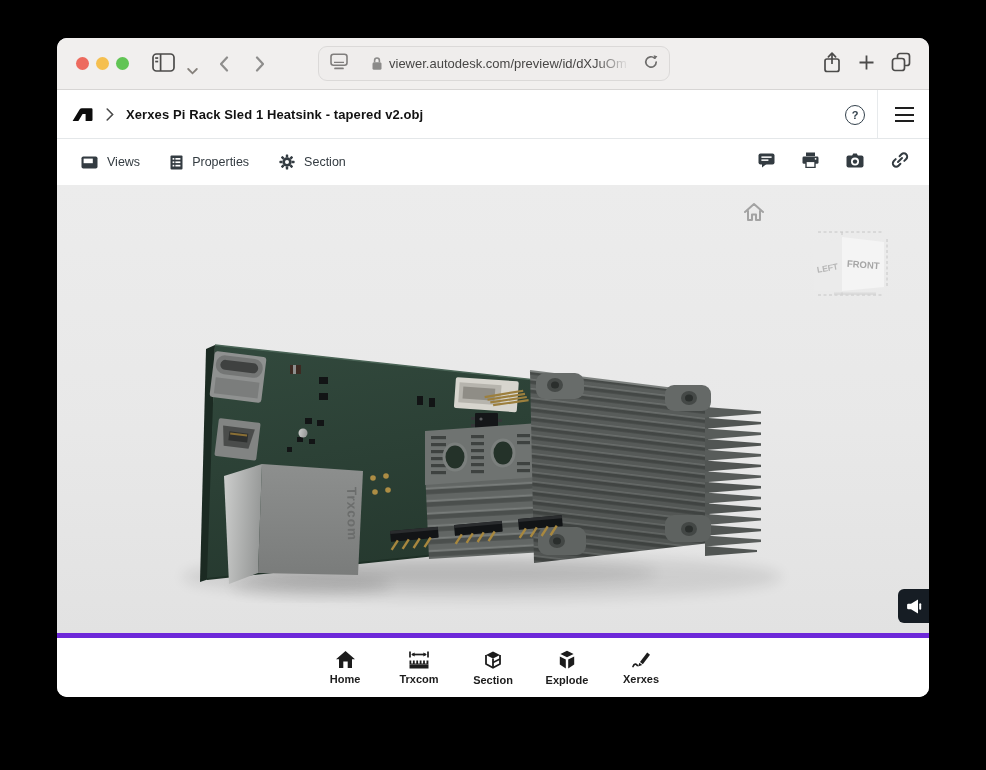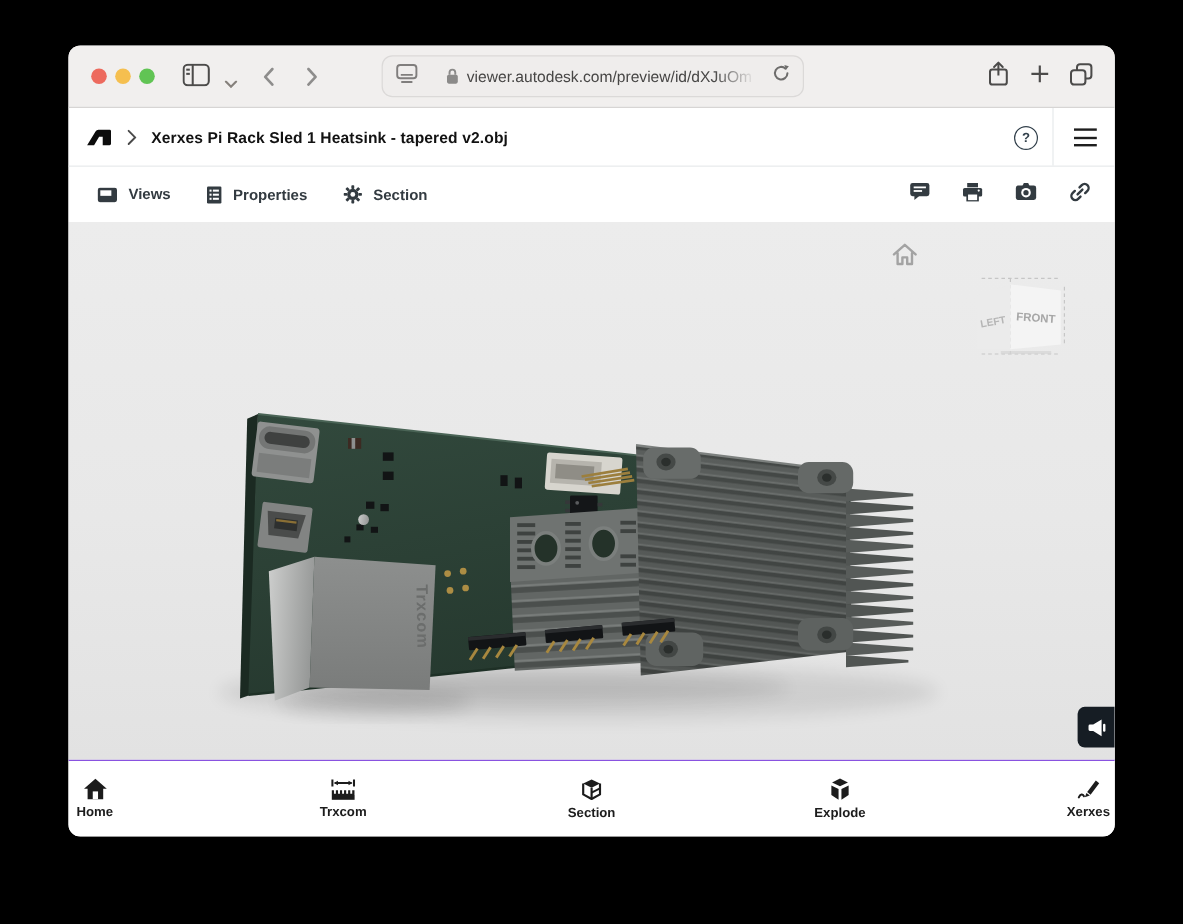--- a/index.html
+++ b/index.html
@@ -36,35 +36,35 @@
   .page-title { font-size:13px; font-weight:bold; color:#121212; letter-spacing:.1px; }
   .help-btn { position:absolute; right:64px; top:15px; width:20px; height:20px; border:1.5px solid #33414c;
     border-radius:50%; display:flex; align-items:center; justify-content:center;
     font-size:11px; font-weight:bold; color:#33414c; }
   .header-divider { position:absolute; right:51px; top:0; width:1px; height:48px; background:#e7eaec; }
   .menu-btn { position:absolute; right:15px; top:17px; width:19px; display:flex; flex-direction:column; gap:4.5px; }
   .menu-btn i { height:2px; background:#1e1e1e; display:block; }
 
   
   .viewer-toolbar { flex:0 0 46px; background:#fff; display:flex; align-items:center; padding-left:24px; gap:30px; position:relative; }
-  .tool-btn { display:flex; align-items:flex-end; gap:9px; font-size:12.5px; font-weight:bold; color:#333b41; }
+  .tool-btn { display:flex; align-items:center; gap:9px; font-size:12.5px; font-weight:normal; color:#333b41; }
   .vt-right { position:absolute; right:0; top:0; height:46px; display:flex; align-items:center; gap:27px; padding-right:20px; }
 
   
   .viewport { flex:1 1 auto; position:relative; overflow:hidden;
     background:linear-gradient(180deg,#ececec 0%,#e8e8e8 55%,#e2e2e2 100%); }
   .model-svg { position:absolute; left:0; top:0; }
   .vc-home { position:absolute; left:685px; top:16px; }
   .viewcube { position:absolute; right:39px; top:44px; }
   .feedback-btn { position:absolute; right:0; bottom:10px; width:31px; height:34px;
     background:#161d24; border-radius:6px 0 0 6px; display:flex; align-items:center; justify-content:center; }
 
   
-  .bottom-toolbar { flex:0 0 64px; background:#fff; border-top:1px solid #6d28d9;
-    display:flex; justify-content:space-between; align-items:center; gap:30px; }
+  .bottom-toolbar { flex:0 0 64px; background:#fff; border-top:5px solid #6d28d9;
+    display:flex; justify-content:center; align-items:center; gap:30px; }
   .tool-item { width:44px; display:flex; flex-direction:column; align-items:center; gap:4px; }
   .tool-item b { font-size:11px; font-weight:bold; color:#1c1c1c; }
 </style>
 </head>
 <body>
 
 <div class="window">
 
   <div class="browser-toolbar">
     <div class="traffic">

